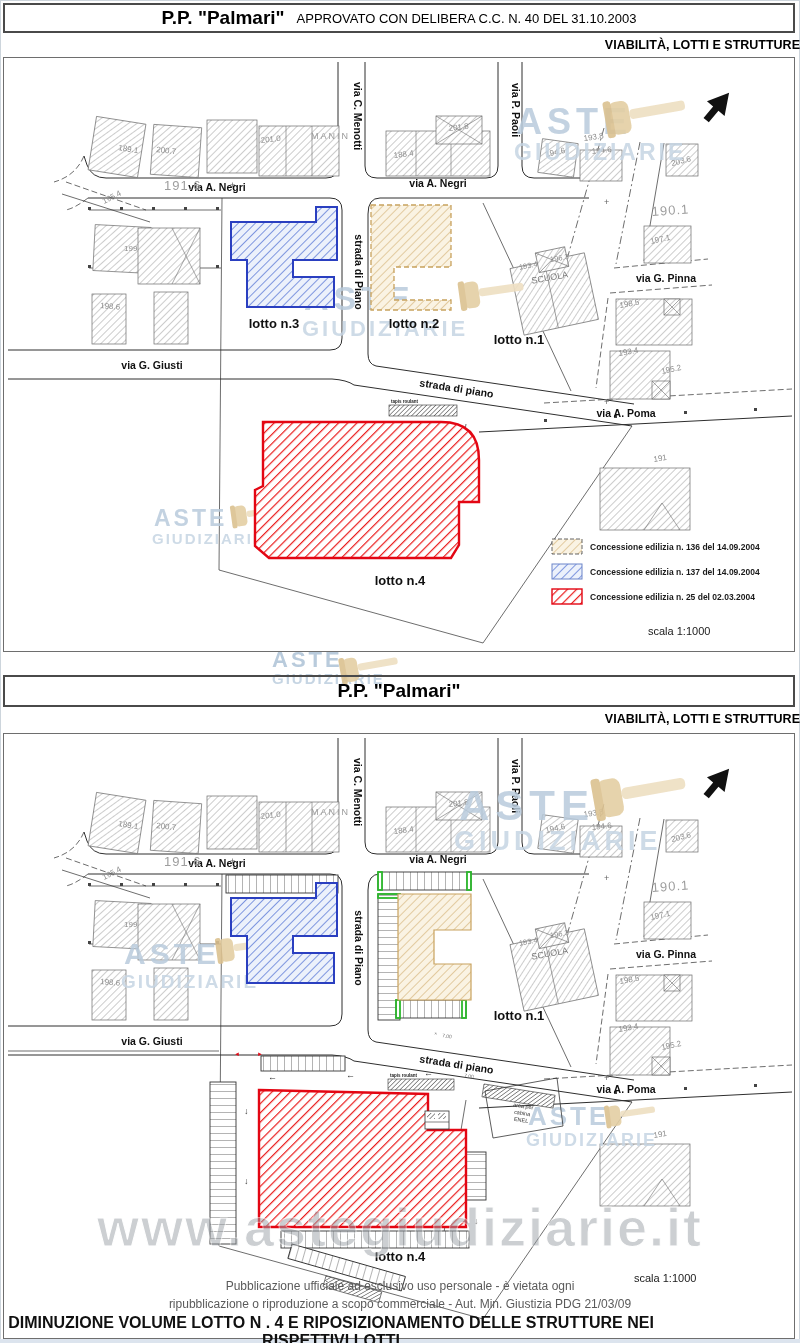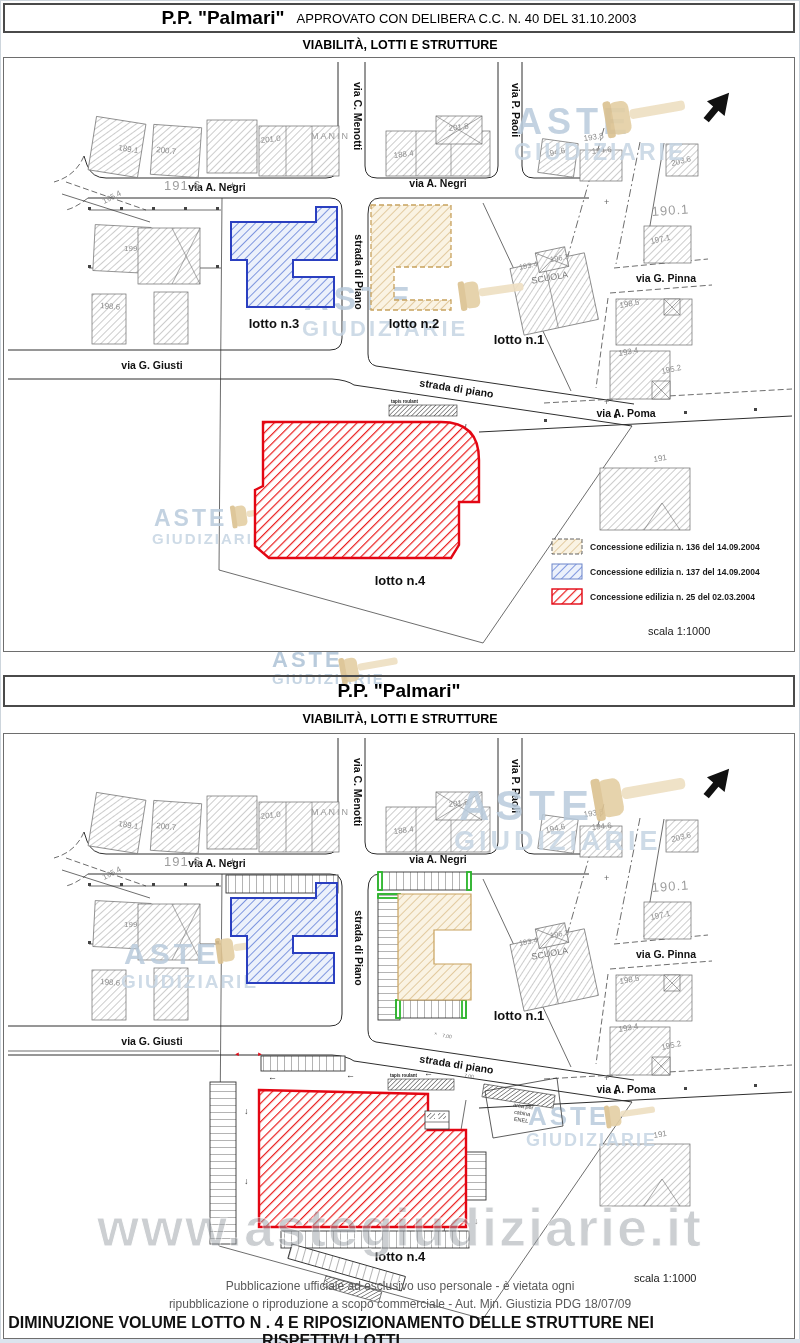--- a/index.html
+++ b/index.html
@@ -2,21 +2,21 @@
 <html><head>
 <meta charset="utf-8">
 <style>
   html,body{margin:0;padding:0;background:#fff}
   .page{position:relative;width:800px;height:1343px;background:#fff;overflow:hidden;
         font-family:"Liberation Sans",sans-serif;box-shadow:inset 0 0 0 1px #cdd5dc}
   .title-box{position:absolute;left:3px;width:792px;border:2px solid #4a4a4a;background:transparent;
         box-sizing:border-box;display:flex;align-items:center;justify-content:center;gap:12px;z-index:4}
   .tname{font-size:19px;font-weight:bold;color:#000;white-space:nowrap}
   .trest{font-size:13px;font-weight:normal;color:#000;white-space:nowrap}
-  .subtitle{position:absolute;left:0;width:800px;text-align:center;font-weight:bold;font-size:12.5px;color:#000;z-index:4}
+  .subtitle{position:absolute;left:0;width:800px;text-align:right;font-weight:bold;font-size:12.5px;color:#000;z-index:4}
   .panel{position:absolute;left:3px;width:792px;border:1px solid #6e6e6e;box-sizing:border-box;background:#fff}
   svg{display:block}
   svg text{font-family:"Liberation Sans",sans-serif}
   .st{font-size:10.5px;font-weight:bold;fill:#101010}
   .elev{font-size:8px;fill:#8d8d8d}
   .elevB{font-size:13px;fill:#9e9e9e;letter-spacing:1px}
   .lot{font-size:13px;font-weight:bold;fill:#101010}
   .leg{font-size:8.5px;font-weight:bold;fill:#1a1a1a}
   .tiny{font-size:4.5px;font-weight:bold;fill:#222}
   .dim{font-size:5px;fill:#777}
@@ -368,16 +368,16 @@
         <text class="redtick" x="253" y="322">►</text>
       </g>
       <path class="thin" d="M 4,317 L 215,317" stroke="#2e2e2e" stroke-width=".7" fill="none"></path>
 
       <text class="www" x="396" y="512" text-anchor="middle">www.astegiudiziarie.it</text>
       <text class="scala" x="630" y="548">scala 1:1000</text>
     </svg>
   </div>
 
   <div class="footerA" style="top:1279px">Pubblicazione ufficiale ad esclusivo uso personale - è vietata ogni</div>
-  <div class="footerA" style="top:1297px">ripubblicazione o riproduzione a scopo commerciale - Aut. Min. Giustizia PDG 18/07/09</div>
+  <div class="footerA" style="top:1297px">ripubblicazione o riproduzione a scopo commerciale - Aut. Min. Giustizia PDG 21/03/09</div>
   <div class="footerB" style="top:1314px">DIMINUZIONE VOLUME LOTTO N . 4 E  RIPOSIZIONAMENTO DELLE STRUTTURE NEI RISPETTIVI LOTTI</div>
   <div class="botstrip"></div>
 </div>
 
 </body></html>

